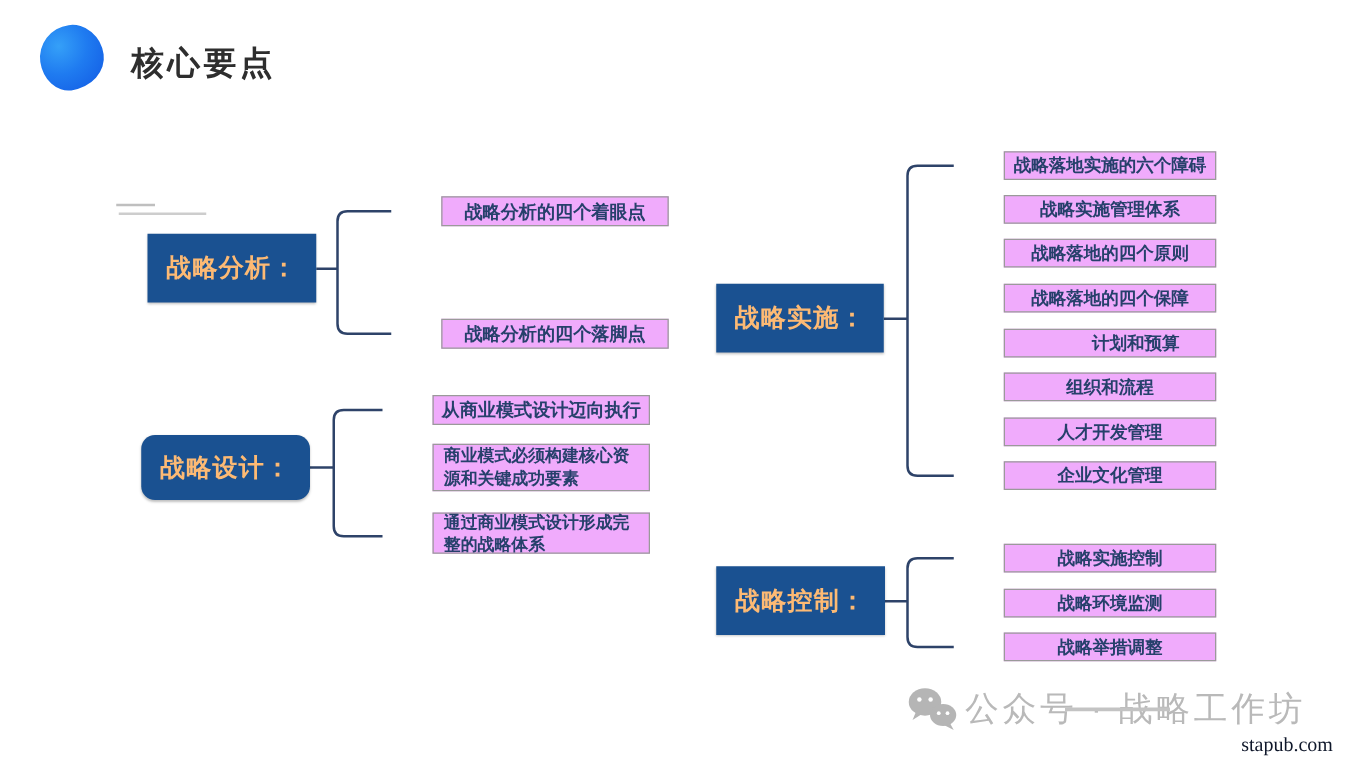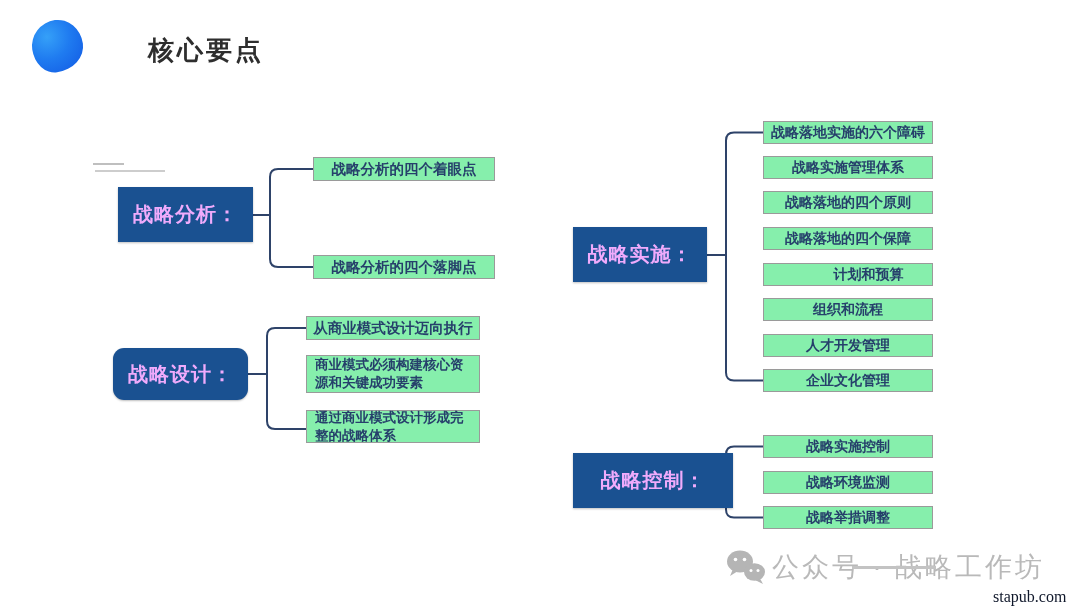--- a/index.html
+++ b/index.html
@@ -9,40 +9,40 @@
   }
   
   .blob{
     position:absolute;left:32px;top:20px;width:51px;height:52px;
     background:radial-gradient(circle at 32% 30%, #35a0f8 0%, #1f7bf0 45%, #1158e3 100%);
     border-radius:52% 48% 58% 42% / 50% 52% 48% 50%;
     transform:rotate(-8deg);
   }
   .page-title{
     position:absolute;left:105px;top:33px;font-size:26px;font-weight:bold;
-    color:#2e2e2e;letter-spacing:3px;margin-left:43px;
+    color:#2e2e2e;letter-spacing:3px;
   }
   
   .deco-line{position:absolute;height:2px;background:#bfbfbf;}
   
   svg.connectors{position:absolute;left:0;top:0;}
   
   .parent-box{
-    position:absolute;background:#1a5191;color:#f0abfc;
+    position:absolute;background:#1a5191;color:#fdba74;
     display:flex;align-items:center;justify-content:center;
     font-family:"Liberation Serif","DejaVu Serif",serif;
     font-weight:bold;font-size:20px;letter-spacing:1px;
     box-shadow:0 1px 2px rgba(0,0,0,0.25);
   }
   
   .child-box{
-    position:absolute;background:#86efac;border:1px solid #9a9a9a;
+    position:absolute;background:#f0abfc;border:1px solid #9a9a9a;
     color:#26406b;font-family:"Liberation Serif","DejaVu Serif",serif;
     font-weight:bold;display:flex;align-items:center;justify-content:center;
-    text-align:center;box-sizing:border-box;
+    text-align:center;box-sizing:border-box;margin-left:40px;
   }
   .child-box.small{font-size:14px;}
   .child-box.mid{font-size:14.5px;}
   .child-box.multiline{
     font-size:13.5px;justify-content:flex-start;text-align:left;
     padding:0 8px;line-height:18px;
   }
   
   .watermark-text{
     position:absolute;left:772px;top:549px;font-size:27px;color:#b9b9b9;
@@ -79,21 +79,21 @@
       <path d="M763,132.5 H734 Q726,132.5 726,140.5 V372.5 Q726,380.5 734,380.5 H763"></path>
 
       <path d="M708,481 H726"></path>
       <path d="M763,446.5 H734 Q726,446.5 726,454.5 V509.5 Q726,517.5 734,517.5 H763"></path>
     </g>
   </svg>
 
   <div class="parent-box" style="left:118px;top:187px;width:135px;height:55px;">战略分析：</div>
   <div class="parent-box" style="left:113px;top:348px;width:135px;height:52px;border-radius:11px;">战略设计：</div>
   <div class="parent-box" style="left:573px;top:227px;width:134px;height:55px;">战略实施：</div>
-  <div class="parent-box" style="left:573px;top:453px;width:160px;height:55px;text-align:center;">战略控制：</div>
+  <div class="parent-box" style="left:573px;top:453px;width:135px;height:55px;text-align:center;">战略控制：</div>
 
   <div class="child-box mid" style="left:313px;top:157px;width:182px;height:24px;">战略分析的四个着眼点</div>
   <div class="child-box mid" style="left:313px;top:255px;width:182px;height:24px;">战略分析的四个落脚点</div>
 
   <div class="child-box mid" style="left:306px;top:316px;width:174px;height:24px;">从商业模式设计迈向执行</div>
   <div class="child-box multiline" style="left:306px;top:355px;width:174px;height:38px;">商业模式必须构建核心资源和关键成功要素</div>
   <div class="child-box multiline" style="left:306px;top:410px;width:174px;height:33px;">通过商业模式设计形成完整的战略体系</div>
 
   <div class="child-box small" style="left:763px;top:121px;width:170px;height:23px;">战略落地实施的六个障碍</div>
   <div class="child-box small" style="left:763px;top:156px;width:170px;height:23px;">战略实施管理体系</div>

